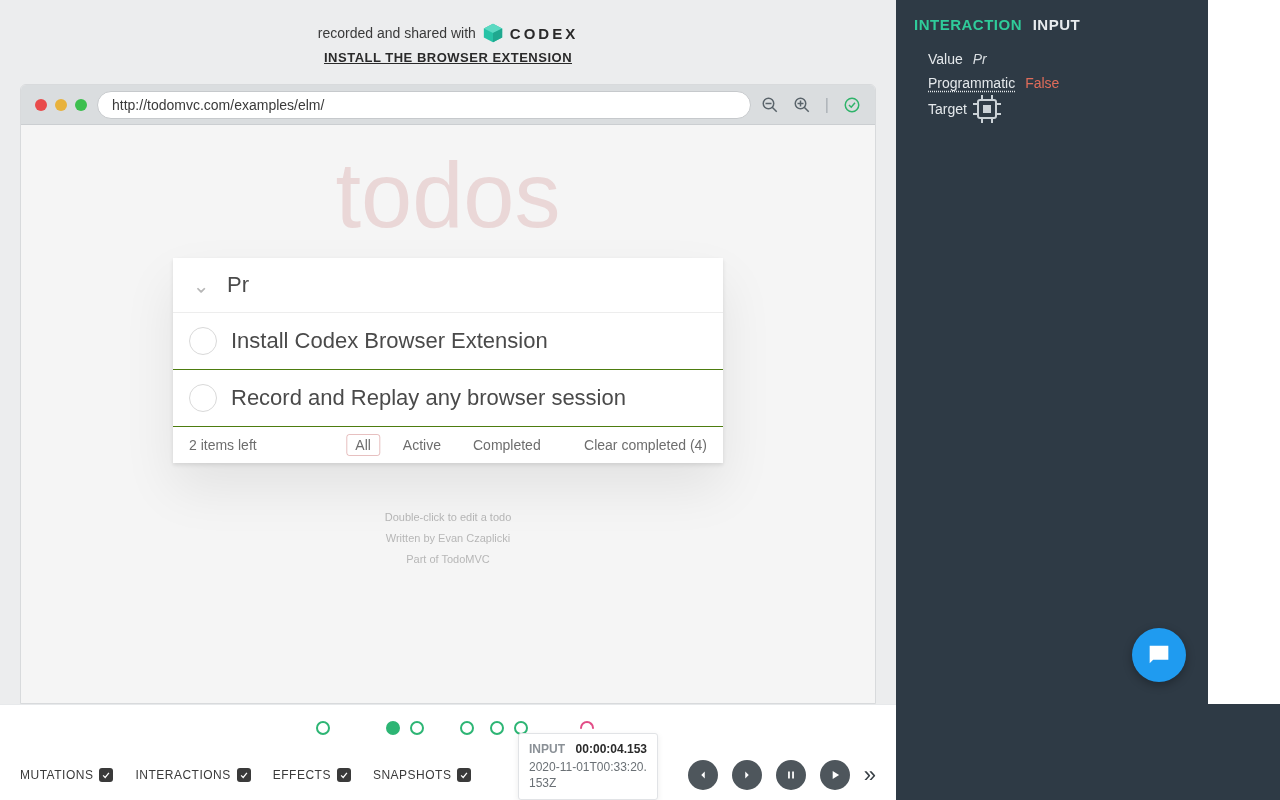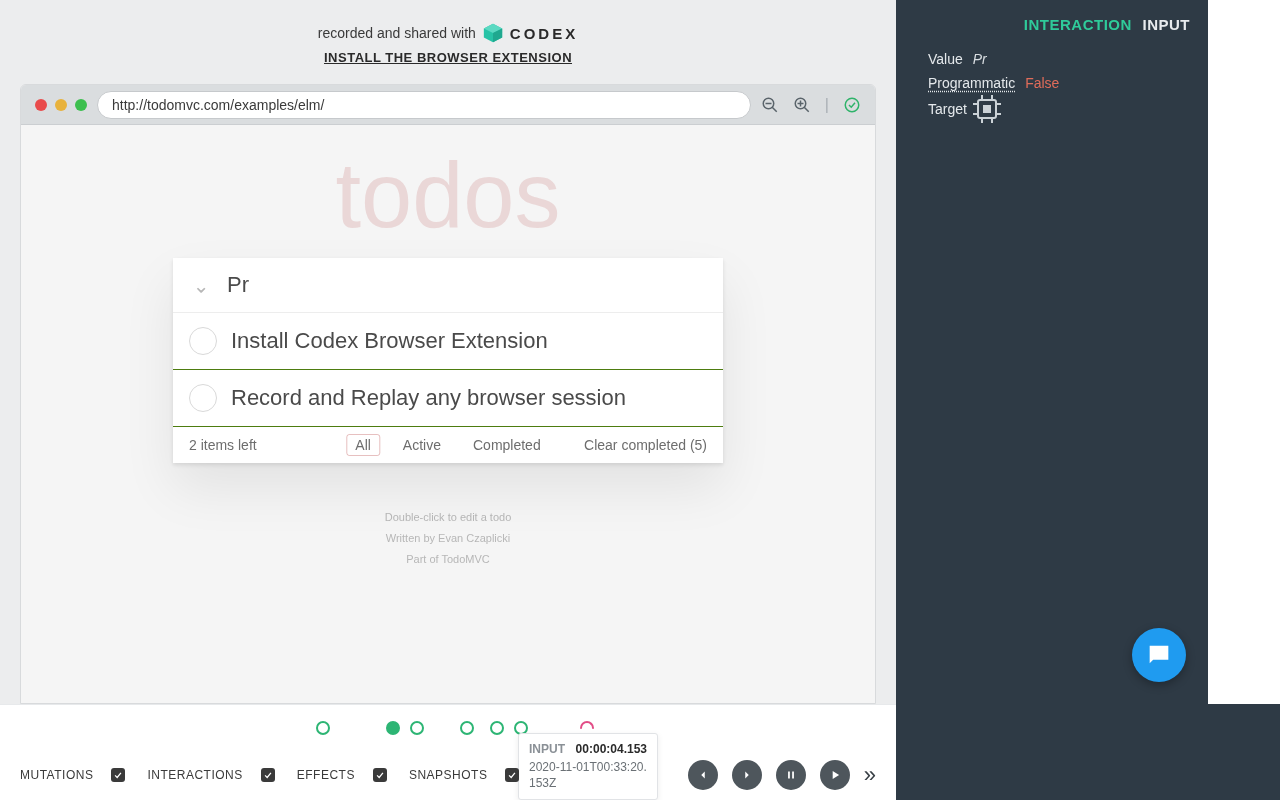--- a/index.html
+++ b/index.html
@@ -2,21 +2,21 @@
 <html><head>
 <meta charset="utf-8">
 <style>
   * { box-sizing: border-box; margin: 0; padding: 0; }
   html, body { width: 1280px; height: 800px; overflow: hidden; font-family: "Segoe UI", Arial, sans-serif; }
   body { display: flex; flex-direction: column; background: #fff; }
 
   
   .main-area { display: flex; flex: 1 1 auto; min-height: 0; border-radius: 24px; }
   .left-pane { width: 896px; background: #ECEDEE; display: flex; flex-direction: column; }
-  .right-pane { width: 312px; background: #2E3A45; color: #E5E9EC; font-size: 14px; position: relative; text-align: right; }
+  .right-pane { width: 312px; background: #2E3A45; color: #E5E9EC; font-size: 14px; position: relative; }
 
   
   .record-header { text-align: center; padding: 22px 0 12px; color: #3a3a3a; }
   .record-line { font-size: 14px; color: #3a3a3a; display: flex; align-items: center; justify-content: center; gap: 6px; }
   .codex-logo { display: inline-flex; align-items: center; font-weight: 700; letter-spacing: 3px; font-size: 15px; color: #2a2a2a; }
   .codex-cube { width: 22px; height: 22px; margin-right: 6px; display:inline-block; position:relative; }
   .codex-cube svg { width:22px; height:22px; display:block; }
   .install-link { font-weight: 700; letter-spacing: 0.5px; font-size: 13px; text-decoration: underline; color: #2a2a2a; margin-top: 6px; display:inline-block; }
 
   
@@ -82,21 +82,21 @@
   .below-wrap{display:flex;}
 
   .events-track { position:relative; height:24px; margin-top:12px; }
   .ev { position:absolute; top:4px; width:14px; height:14px; border-radius:50%; border:2.5px solid #2DB574; background:#fff; }
   .ev.filled { background:#2DB574; }
   .ev.pink { border-color:#E24C86; }
   .ev.pink::after{content:"";position:absolute;inset:-2px;border-bottom:2px solid transparent;}
 
   .controls { position:absolute; bottom:10px; left:0; right:0; display:flex; align-items:center; padding:0 20px; }
   .toggles { display:flex; gap:22px; font-size:12px; color:#3a3a3a; letter-spacing:0.5px; }
-  .tg { display:flex; align-items:center; gap:18px; cursor:pointer; }
+  .tg { display:flex; align-items:center; gap:6px; cursor:pointer; }
   .chk { width:14px; height:14px; border-radius:3px; background:#3a3a3a; display:flex; align-items:center; justify-content:center; }
   .chk svg{width:10px;height:10px;fill:#fff;}
   .play-ctrls { margin-left:auto; display:flex; align-items:center; gap:14px; }
   .pc-btn { width:30px; height:30px; border-radius:50%; background:#4E565C; display:flex; align-items:center; justify-content:center; cursor:pointer; }
   .pc-btn svg{fill:#fff; width:14px; height:14px;}
   .ff { color:#394046; cursor:pointer; font-size:22px;}
 
   .tooltip { position:absolute; left:518px; top:28px; width:140px; background:#fff; border:1px solid #E1E3E6; border-radius:3px; box-shadow:0 2px 6px rgba(0,0,0,0.08); padding:8px 10px; font-size:12px; color:#6a7075; }
   .tooltip .tt-head{display:flex;justify-content:space-between;font-weight:600;color:#8A9096;}
   .tooltip .tt-head .dur{color:#2a2a2a;}
@@ -172,21 +172,21 @@
             <span class="circle"></span>
             <span>Record and Replay any browser session</span>
           </div>
           <div class="footer-row">
             <span>2 items left</span>
             <div class="filters">
               <span class="filter selected">All</span>
               <span class="filter">Active</span>
               <span class="filter">Completed</span>
             </div>
-            <span class="clear-c">Clear completed (5)</span>
+            <span class="clear-c">Clear completed (4)</span>
           </div>
         </div>
         <div class="credits">
           <div>Double-click to edit a todo</div>
           <div>Written by Evan Czaplicki</div>
           <div>Part of TodoMVC</div>
         </div>
       </div>
     </div>
   </div>

